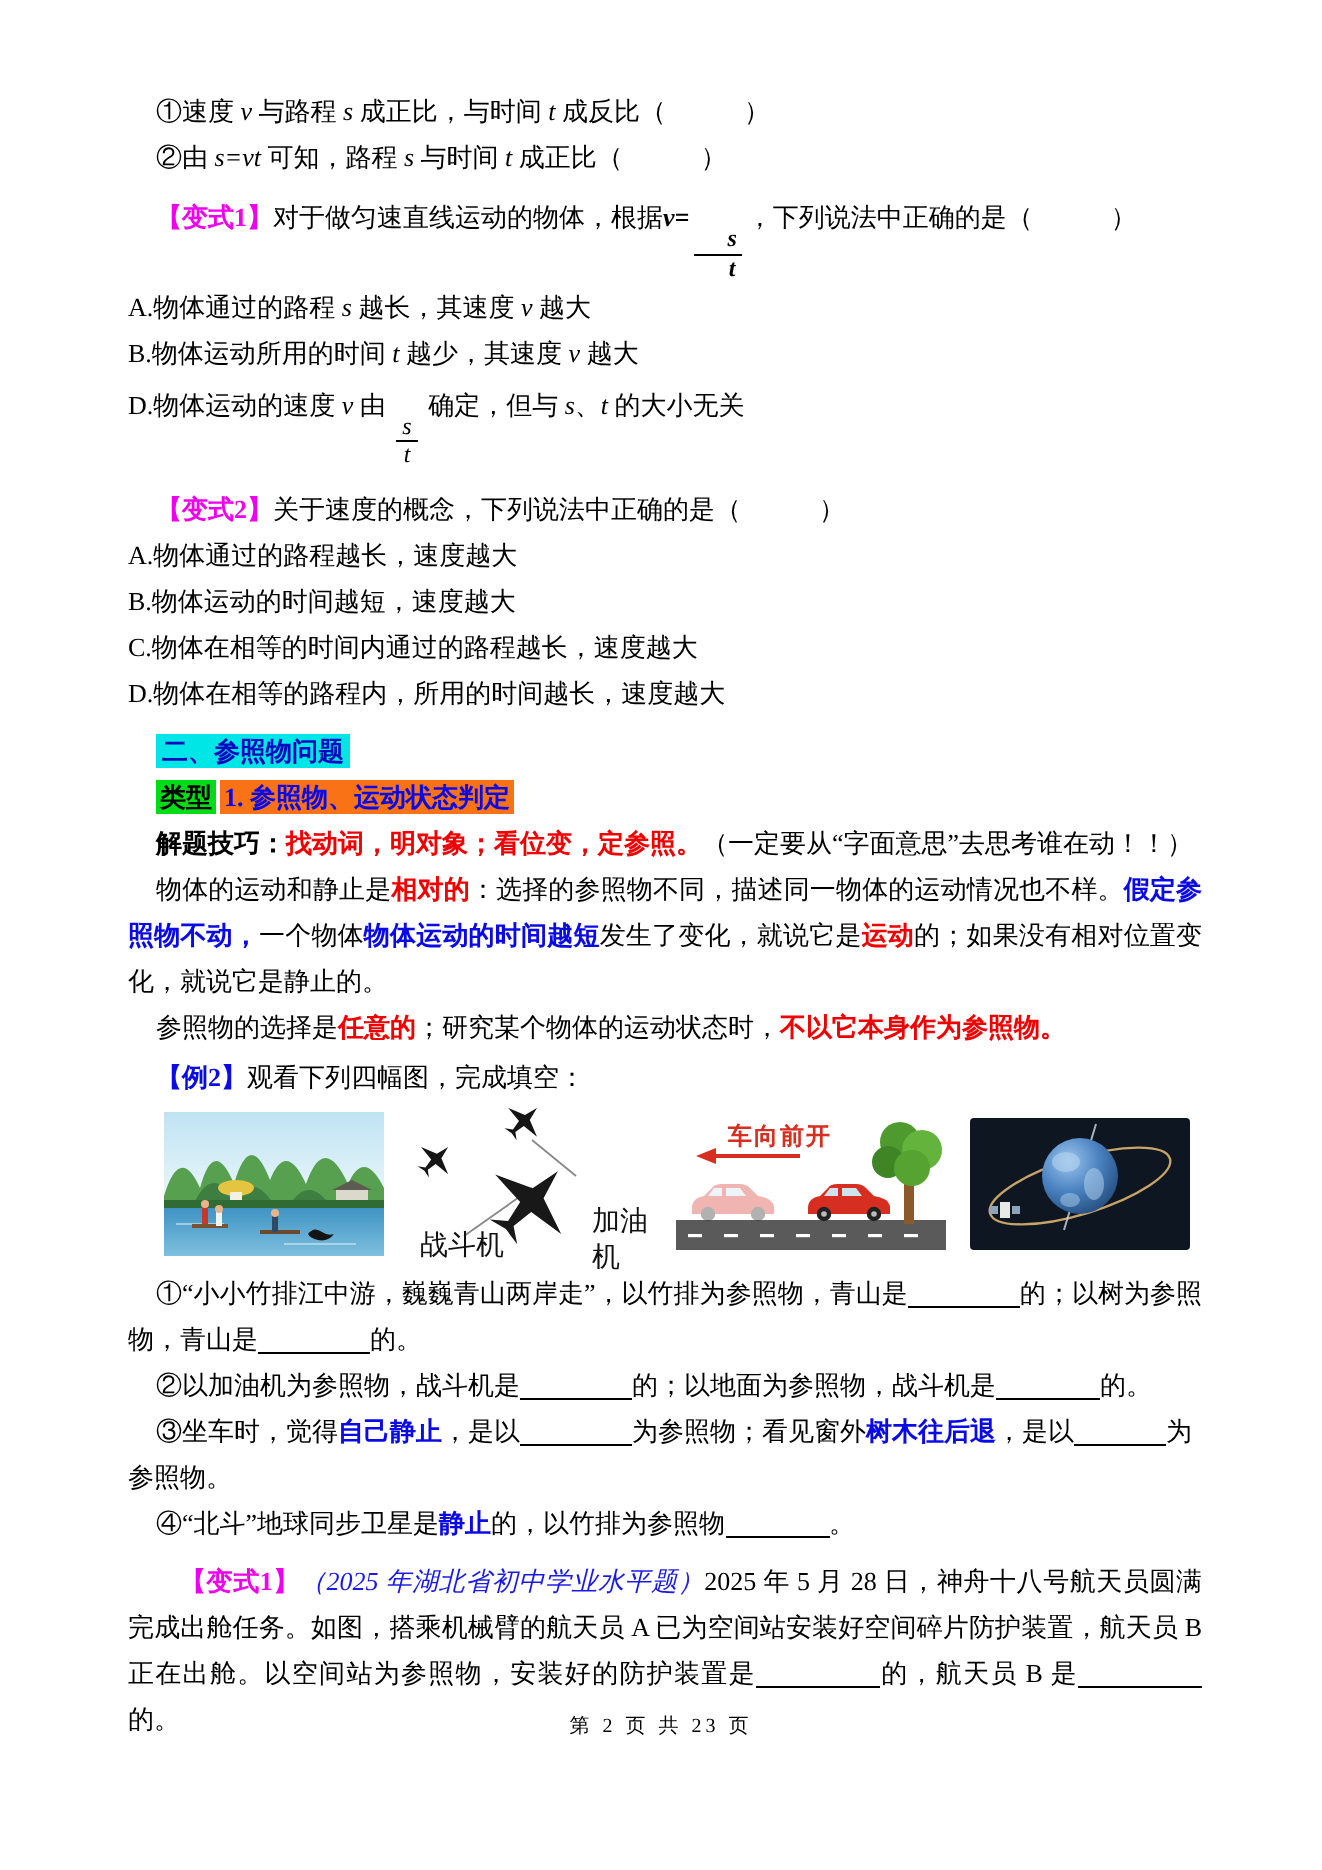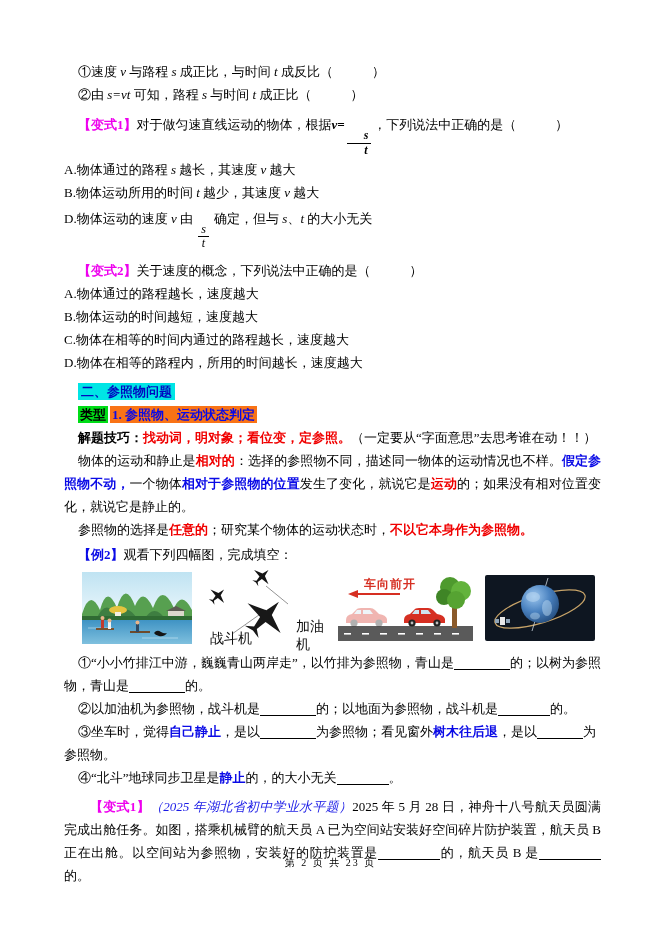--- a/index.html
+++ b/index.html
@@ -1,21 +1,21 @@
 <!DOCTYPE html>
 <html><head>
 <meta charset="utf-8">
 <style>
   html,body{margin:0;padding:0;}
   body{
     width:661px;height:935px;background:#ffffff;position:relative;
     font-family:"Liberation Serif","DejaVu Serif",serif;
     font-size:13px;color:#000;overflow:hidden;
   }
-  .content{padding:60px 60px 0 64px;}
+  .content{padding:44px 60px 0 64px;}
   .line{line-height:23px;}
   .ti1{text-indent:14px;}
   .ti2{text-indent:26px;}
   .just{text-align:justify;}
   .tall{line-height:34px;}
   .dline{line-height:30px;}
   .mt2{margin-top:2px;} .mt6{margin-top:6px;} .mt8{margin-top:8px;}
   .i{font-style:italic;font-family:"Liberation Serif",serif;}
   .fb{font-style:italic;font-weight:bold;font-family:"Liberation Serif",serif;}
   .m{color:#ee00ee;font-weight:bold;}
@@ -62,21 +62,21 @@
           <span class="den">t</span>
         </span><span> 确定，但与 </span><span class="i">s</span><span>、</span><span class="i">t</span><span> 的大小无关</span></div>
       <div class="line ti1 mt8"><span class="m">【变式2】</span><span>关于速度的概念，下列说法中正确的是（　　　）</span></div>
       <div class="line"><span>A.物体通过的路程越长，速度越大</span></div>
       <div class="line"><span>B.物体运动的时间越短，速度越大</span></div>
       <div class="line"><span>C.物体在相等的时间内通过的路程越长，速度越大</span></div>
       <div class="line"><span>D.物体在相等的路程内，所用的时间越长，速度越大</span></div>
       <div class="line ti1 mt6"><span class="hlc">二、参照物问题</span></div>
       <div class="line ti1"><span class="hgk">类型</span><span class="hgb">1. 参照物、运动状态判定</span></div>
       <div class="line ti1"><span class="kb">解题技巧：</span><span class="rb">找动词，明对象；看位变，定参照。</span><span>（一定要从“字面意思”去思考谁在动！！）</span></div>
-      <div class="line ti1 just"><span>物体的运动和静止是</span><span class="rb">相对的</span><span>：选择的参照物不同，描述同一物体的运动情况也不样。</span><span class="bb">假定参照物不动，</span><span>一个物体</span><span class="bb">相对于参照物的位置</span><span>发生了变化，就说它是</span><span class="rb">运动</span><span>的；如果没有相对位置变化，就说它是静止的。</span></div>
+      <div class="line ti1 just"><span>物体的运动和静止是</span><span class="rb">相对的</span><span>：选择的参照物不同，描述同一物体的运动情况也不样。</span><span class="bb">假定参照物不动，</span><span>一个物体</span><span class="bb">物体运动的时间越短</span><span>发生了变化，就说它是</span><span class="rb">运动</span><span>的；如果没有相对位置变化，就说它是静止的。</span></div>
       <div class="line ti1 just"><span>参照物的选择是</span><span class="rb">任意的</span><span>；研究某个物体的运动状态时，</span><span class="rb">不以它本身作为参照物。</span></div>
       <div class="line ti1 mt2"><span class="bb">【例2】</span><span>观看下列四幅图，完成填空：</span></div>
     </div>
 
   <div class="figrow">
 
     <svg class="fig" width="110" height="72" viewBox="0 0 110 72">
       <defs>
         <linearGradient id="sky" x1="0" y1="0" x2="0" y2="1">
           <stop offset="0" stop-color="#bfe3f2"></stop>
@@ -189,19 +189,19 @@
         <rect x="21" y="44" width="4" height="4" fill="#8fa4b8"></rect>
       </g>
     </svg>
 
   </div>
 
   <div>
       <div class="line ti1 just"><span>①“小小竹排江中游，巍巍青山两岸走”，以竹排为参照物，青山是</span><span class="blank" style="width: 56px;"></span><span>的；以树为参照物，青山是</span><span class="blank" style="width: 56px;"></span><span>的。</span></div>
       <div class="line ti1"><span>②以加油机为参照物，战斗机是</span><span class="blank" style="width: 56px;"></span><span>的；以地面为参照物，战斗机是</span><span class="blank" style="width: 52px;"></span><span>的。</span></div>
       <div class="line ti1"><span>③坐车时，觉得</span><span class="bb">自己静止</span><span>，是以</span><span class="blank" style="width: 56px;"></span><span>为参照物；看见窗外</span><span class="bb">树木往后退</span><span>，是以</span><span class="blank" style="width: 46px;"></span><span>为参照物。</span></div>
-      <div class="line ti1"><span>④“北斗”地球同步卫星是</span><span class="bb">静止</span><span>的，的大小无关</span><span class="blank" style="width: 52px;"></span><span>。</span></div>
+      <div class="line ti1"><span>④“北斗”地球同步卫星是</span><span class="bb">静止</span><span>的，以竹排为参照物</span><span class="blank" style="width: 52px;"></span><span>。</span></div>
       <div class="line ti2 just mt6"><span class="m">【变式1】</span><span class="bi">（2025 年湖北省初中学业水平题）</span><span>2025 年 5 月 28 日，神舟十八号航天员圆满完成出舱任务。如图，搭乘机械臂的航天员 A 已为空间站安装好空间碎片防护装置，航天员 B 正在出舱。以空间站为参照物，安装好的防护装置是</span><span class="blank" style="width: 62px;"></span><span>的，航天员 B 是</span><span class="blank" style="width: 62px;"></span><span>的。</span></div>
     </div>
 
 </div>
 
 <div class="footer">第 2 页 共 23 页</div>
 
 </body></html>

